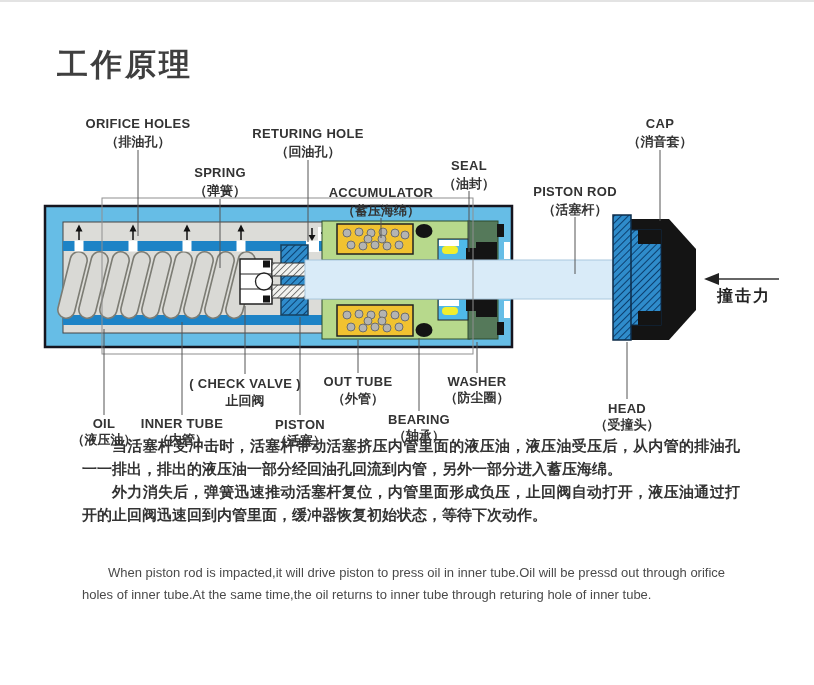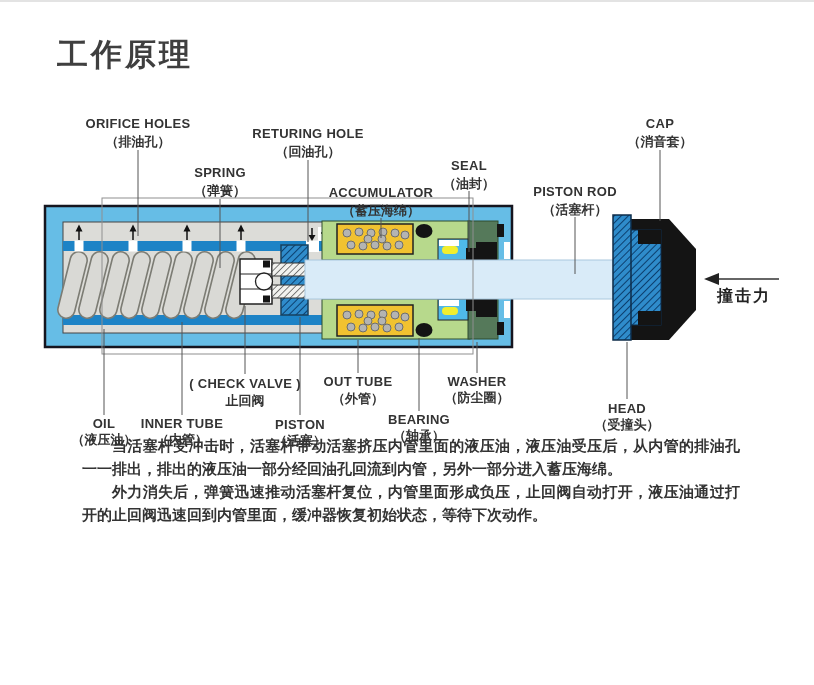--- a/index.html
+++ b/index.html
@@ -1,18 +1,18 @@
 <!DOCTYPE html>
 <html><head>
 <meta charset="utf-8">
 <style>
   html,body{margin:0;padding:0;background:#fff;}
   .page{position:relative;width:814px;height:685px;background:#fff;overflow:hidden;
         font-family:"Liberation Sans", sans-serif;border-top:2px solid #e3e3e3;}
-  .title{position:absolute;left:57px;top:32px;font-size:31px;font-weight:600;color:#3f3f3f;letter-spacing:3px;}
+  .title{position:absolute;left:57px;top:42px;font-size:31px;font-weight:600;color:#3f3f3f;letter-spacing:3px;}
   svg{position:absolute;left:0;top:0;}
   .lbl-en{font:bold 13px "Liberation Sans", sans-serif;fill:#333;text-anchor:middle;letter-spacing:.3px;}
   .lbl-cn{font:bold 13px "Liberation Sans", sans-serif;fill:#333;text-anchor:middle;}
   .impact{font:bold 16px "Liberation Sans", sans-serif;fill:#222;text-anchor:middle;letter-spacing:2px;}
   .txt-cn{position:absolute;left:82px;top:432px;width:658px;font-size:15px;font-weight:bold;
           color:#333;line-height:23px;text-align:justify;}
   .txt-cn p{margin:0;text-indent:2em;}
   .txt-en{position:absolute;left:82px;top:560px;width:662px;font-size:13px;color:#4a4a4a;line-height:21.5px;}
   .txt-en p{margin:0;text-indent:2em;}
 </style>
@@ -231,15 +231,16 @@
       <text class="lbl-cn" x="627" y="427">（受撞头）</text>
     </g>
   </svg>
 
   <div class="txt-cn">
     <p>当活塞杆受冲击时，活塞杆带动活塞挤压内管里面的液压油，液压油受压后，从内管的排油孔一一排出，排出的液压油一部分经回油孔回流到内管，另外一部分进入蓄压海绵。</p>
     <p>外力消失后，弹簧迅速推动活塞杆复位，内管里面形成负压，止回阀自动打开，液压油通过打开的止回阀迅速回到内管里面，缓冲器恢复初始状态，等待下次动作。</p>
   </div>
 
   <div class="txt-en">
+    <p>When piston rod is impacted,it will drive piston to press oil in inner tube.Oil will be pressd out through orifice holes of inner tube.At the same time,the oil returns to inner tube through returing hole of inner tube.</p>
   </div>
 
 </div>
 
 </body></html>

